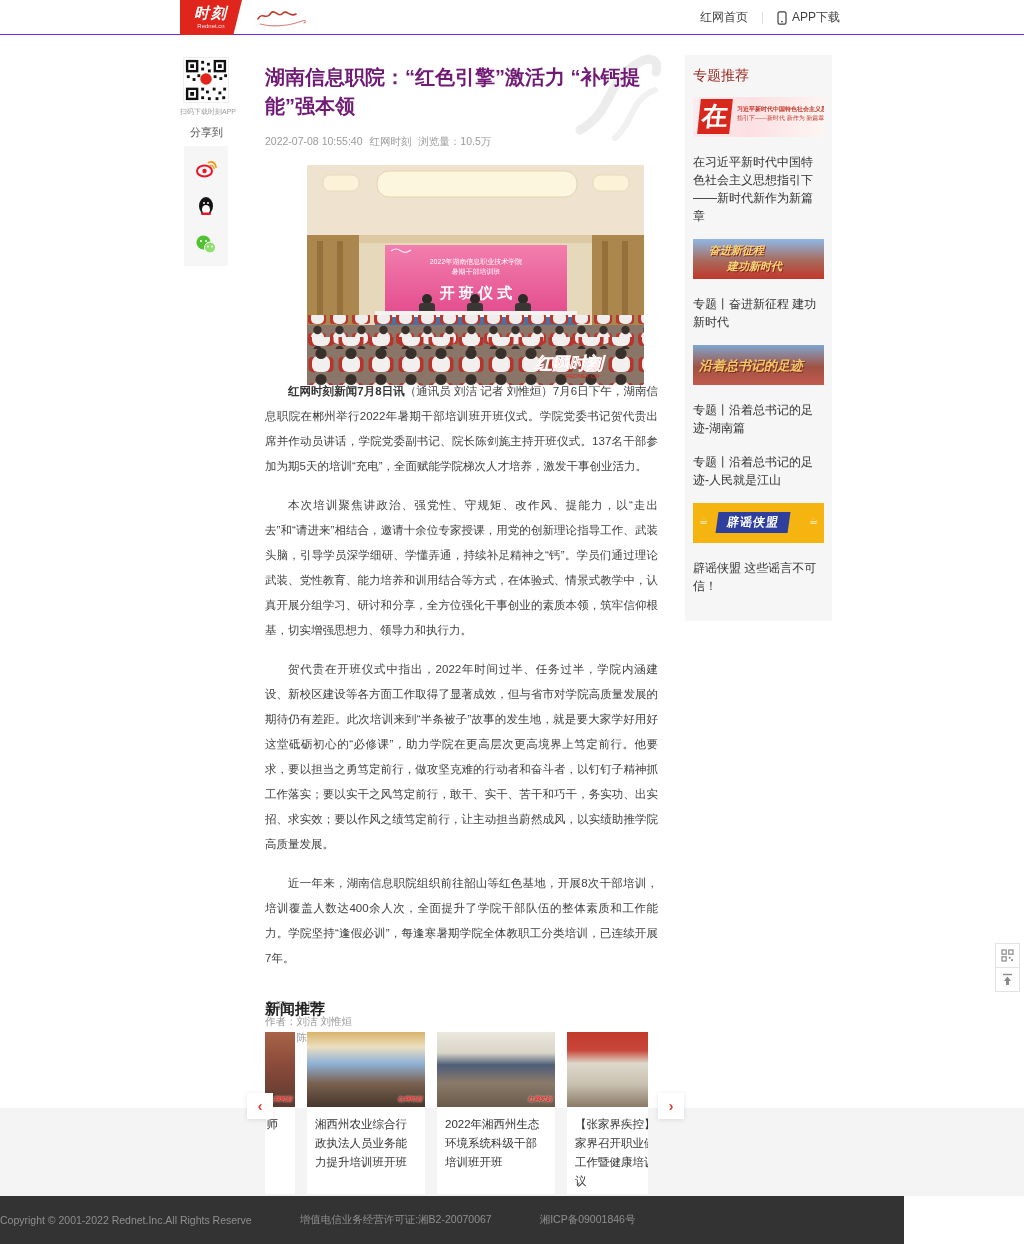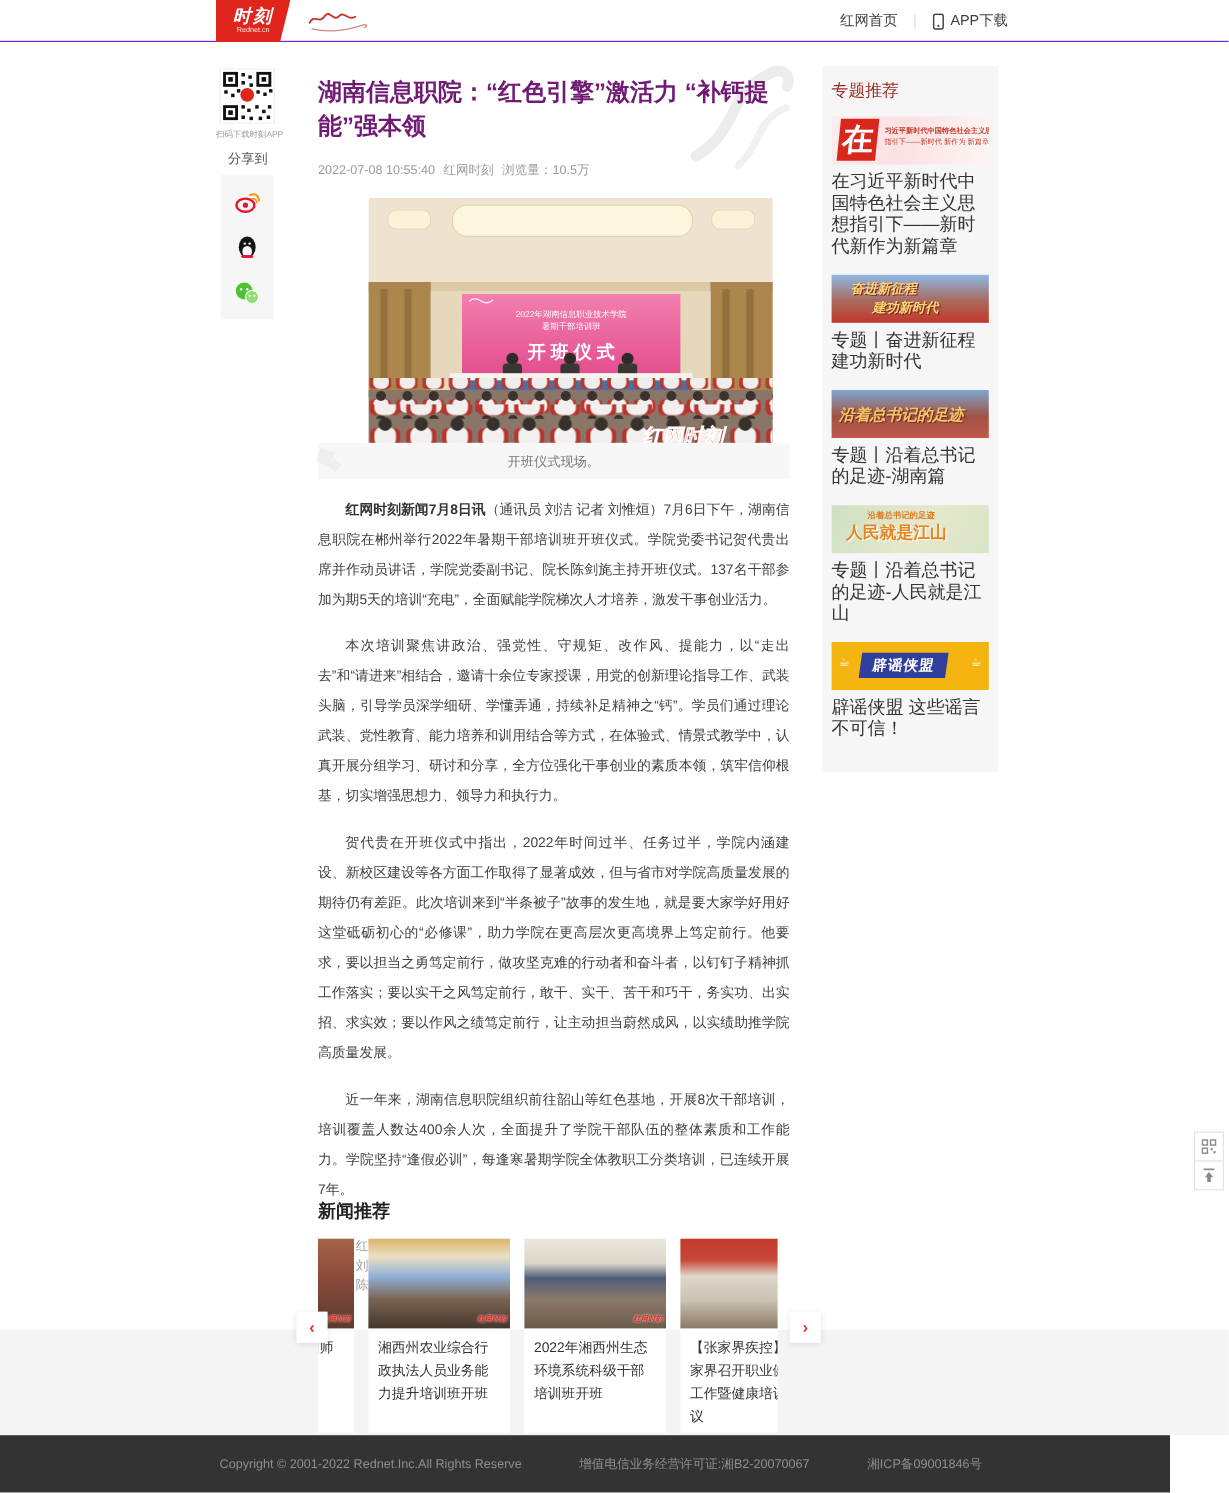--- a/index.html
+++ b/index.html
@@ -42,21 +42,21 @@
   .like-wrap{margin-top:32px;display:flex;flex-direction:column;align-items:center}
   .like-btn{width:42px;height:42px;border-radius:50%;border:1px solid #ededed;background:#fff;box-shadow:0 2px 6px rgba(0,0,0,.06);cursor:pointer;display:grid;place-items:center;color:#c7c7c7;font-size:16px;line-height:1}
   .like-count{margin-top:2px;font-size:9px;color:#bbb}
   .flourish{position:absolute;left:560px;top:50px;z-index:0;pointer-events:none}
 
   
   .sidebar{position:absolute;left:685px;top:55px;width:147px;background:#f6f6f6;padding:10px 8px 12px;z-index:1}
   .sb-title{font-size:14px;font-weight:normal;color:#9b2b23;margin:2px 0 12px}
   .sb-item{margin-bottom:14px;cursor:pointer}
   .sb-img{width:131px;height:40px;position:relative;overflow:hidden}
-  .sb-caption{margin-top:6px;font-size:15px;line-height:18px;color:#333}
+  .sb-caption{margin-top:16px;font-size:12px;line-height:18px;color:#333}
   .b1{background:linear-gradient(100deg,#fdecef 0%,#fbe0e2 45%,#fdf6f2 100%)}
   .b1 .bigchar{position:absolute;left:6px;top:2px;font-size:26px;font-weight:bold;color:#fff;background:#d8281e;padding:0 3px;transform:skewX(-6deg);font-family:"Liberation Serif",serif}
   .b1 .l1{position:absolute;left:44px;top:8px;font-size:6px;color:#c0392b;font-weight:bold;white-space:nowrap}
   .b1 .l2{position:absolute;left:44px;top:17px;font-size:6px;color:#c0392b;white-space:nowrap}
   .b2{background:linear-gradient(180deg,#8fb8e6 0%,#a8695a 55%,#c2372b 100%)}
   .b2 .l1{position:absolute;left:16px;top:4px;font-size:11px;font-weight:bold;font-style:italic;color:#f6d879;white-space:nowrap;text-shadow:1px 1px 0 #8a1f15}
   .b2 .l2{position:absolute;left:34px;top:20px;font-size:11px;font-weight:bold;font-style:italic;color:#f6d879;white-space:nowrap;text-shadow:1px 1px 0 #8a1f15}
   .b3{background:linear-gradient(180deg,#7fa6cf 0%,#a05244 55%,#c25a4e 100%)}
   .b3 .l1{position:absolute;left:6px;top:12px;font-size:13px;font-weight:bold;font-style:italic;color:#f0c869;white-space:nowrap;text-shadow:1px 1px 0 #7a2a1a}
   .b4{background:linear-gradient(120deg,#cfe0c2 0%,#e6e8cc 55%,#d8e4c6 100%)}
@@ -83,21 +83,21 @@
   .t-frag{display:inline-block;margin-left:70px;white-space:nowrap}
   .ci1{background:linear-gradient(180deg,#a86448 0%,#8a4a3a 45%,#5a3a30 100%)}
   .ci2{background:linear-gradient(180deg,#d9b36a 0%,#ecdfc0 20%,#8fb2d8 42%,#7a6250 68%,#46362c 100%)}
   .ci3{background:linear-gradient(180deg,#ece8de 0%,#d8d4c8 28%,#4e5e78 44%,#8a7a6a 68%,#6a5a4a 100%)}
   .ci4{background:linear-gradient(180deg,#c23a2c 0%,#c84638 24%,#ded8cc 42%,#c8c0b0 70%,#8a7a66 100%)}
   .carousel-arrow{position:absolute;top:1093px;width:26px;height:26px;background:#fff;border:0;color:#e0382c;font-size:14px;font-weight:bold;line-height:26px;text-align:center;cursor:pointer;box-shadow:0 1px 5px rgba(0,0,0,.10);z-index:3;padding:0}
   .arrow-left{left:247px}
   .arrow-right{left:658px}
 
   
-  .footer{position:absolute;left:0;top:1196px;width:975px;height:48px;background:#333;color:#8f8f8f;font-size:10.5px;display:flex;align-items:center;padding-left:183px;z-index:4}
+  .footer{position:absolute;left:0;top:1196px;width:904px;height:48px;background:#333;color:#8f8f8f;font-size:10.5px;display:flex;align-items:center;z-index:4}
   .footer span{margin-right:48px}
 </style>
 </head>
 <body>
 
 <div id="page">
 
   <header class="site-header">
     <div class="logo">
       <span class="logo-cn">时刻</span>
@@ -250,27 +250,20 @@
         </g>
         <rect x="68" y="146" width="202" height="6" fill="#f4f3f0"></rect>
         <rect x="68" y="152" width="202" height="8" fill="#4f6fa0"></rect>
         <rect x="0" y="160" width="337" height="60" fill="#8a7668"></rect>
         <rect x="0" y="150" width="337" height="34" fill="url(#crowdA)"></rect>
         <rect x="0" y="172" width="337" height="48" fill="url(#crowdB)"></rect>
         <text x="228" y="204" font-size="17" font-weight="bold" font-style="italic" fill="#e0251c" stroke="#ffffff" stroke-width="0.5">红网时刻</text>
         <text x="258" y="213" font-size="6" fill="#e0251c">REDNET.CN</text>
       </svg>
     </figure>
-    <div class="caption-bar">
-      <span class="cap-deco">
-          <i></i>
-          <i></i>
-        </span>
-      <span class="cap-text">开班仪式现场。</span>
-    </div>
 
     <div class="paras">
       <p><b>红网时刻新闻7月8日讯</b><span>（通讯员 刘洁 记者 刘惟烜）7月6日下午，湖南信息职院在郴州举行2022年暑期干部培训班开班仪式。学院党委书记贺代贵出席并作动员讲话，学院党委副书记、院长陈剑旄主持开班仪式。137名干部参加为期5天的培训“充电”，全面赋能学院梯次人才培养，激发干事创业活力。</span></p>
       <p>本次培训聚焦讲政治、强党性、守规矩、改作风、提能力，以“走出去”和“请进来”相结合，邀请十余位专家授课，用党的创新理论指导工作、武装头脑，引导学员深学细研、学懂弄通，持续补足精神之“钙”。学员们通过理论武装、党性教育、能力培养和训用结合等方式，在体验式、情景式教学中，认真开展分组学习、研讨和分享，全方位强化干事创业的素质本领，筑牢信仰根基，切实增强思想力、领导力和执行力。</p>
       <p>贺代贵在开班仪式中指出，2022年时间过半、任务过半，学院内涵建设、新校区建设等各方面工作取得了显著成效，但与省市对学院高质量发展的期待仍有差距。此次培训来到“半条被子”故事的发生地，就是要大家学好用好这堂砥砺初心的“必修课”，助力学院在更高层次更高境界上笃定前行。他要求，要以担当之勇笃定前行，做攻坚克难的行动者和奋斗者，以钉钉子精神抓工作落实；要以实干之风笃定前行，敢干、实干、苦干和巧干，务实功、出实招、求实效；要以作风之绩笃定前行，让主动担当蔚然成风，以实绩助推学院高质量发展。</p>
       <p>近一年来，湖南信息职院组织前往韶山等红色基地，开展8次干部培训，培训覆盖人数达400余人次，全面提升了学院干部队伍的整体素质和工作能力。学院坚持“逢假必训”，每逢寒暑期学院全体教职工分类培训，已连续开展7年。</p>
     </div>
 
     <div class="src-info">
       <div>来源：红网</div>
@@ -307,24 +300,20 @@
     </div>
 
     <div class="sb-item">
       <div class="sb-img b3">
         <span class="l1">沿着总书记的足迹</span>
       </div>
       <div class="sb-caption">专题丨沿着总书记的足迹-湖南篇</div>
     </div>
 
     <div class="sb-item">
-      <div class="sb-img b4">
-        <span class="l1">沿着总书记的足迹</span>
-        <span class="l2">人民就是江山</span>
-      </div>
       <div class="sb-caption">专题丨沿着总书记的足迹-人民就是江山</div>
     </div>
 
     <div class="sb-item">
       <div class="sb-img b5">
         <span class="cup c-l">☕</span>
         <span class="ribbon">辟谣侠盟</span>
         <span class="cup c-r">☕</span>
       </div>
       <div class="sb-caption">辟谣侠盟 这些谣言不可信！</div>

